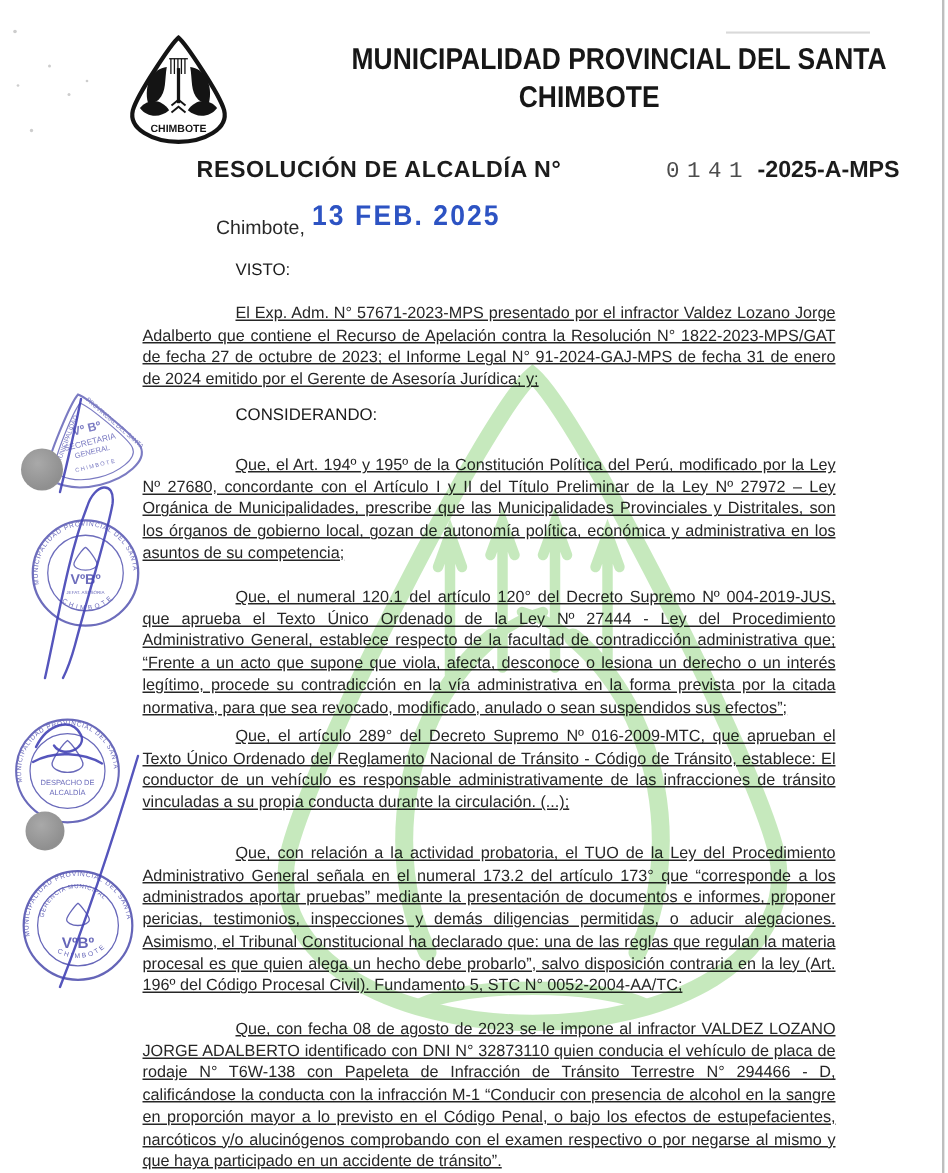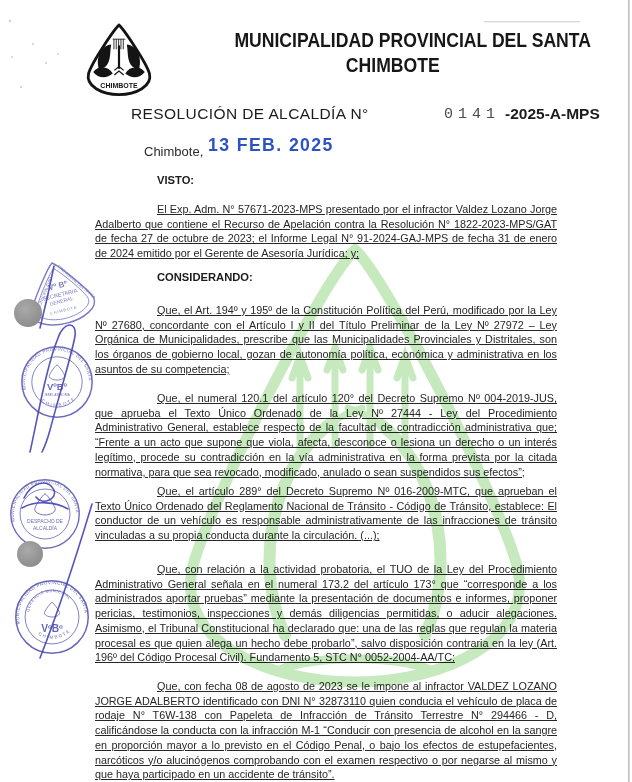--- a/index.html
+++ b/index.html
@@ -6,32 +6,32 @@
   .page{
     position:relative; width:632px; height:782px; background:#ffffff;
     overflow:hidden; font-family:"Liberation Sans", sans-serif; color:#262626;
   }
   
   .logo{position:absolute; left:76px; top:22px; width:86px; height:78px;}
   .org{position:absolute; left:190px; top:28px; width:360px; text-align:center;
        font-weight:bold; color:#171717; line-height:25px; font-size:20px;
        transform:scaleX(.88); transform-origin:370px 0;}
   .org .l1,.org .l2{white-space:nowrap;}
-  .res-label{position:absolute; left:131px; top:105px; font-weight:normal; font-size:15.5px;
+  .res-label{position:absolute; left:131px; top:105px; font-weight:bold; font-size:15.5px;
        letter-spacing:.4px; color:#1c1c1c; white-space:nowrap;}
   .res-number{position:absolute; left:444px; top:106px; font-family:"Liberation Mono", monospace;
        font-size:15px; letter-spacing:5px; color:#4c4c4c; white-space:nowrap;}
   .res-suffix{position:absolute; left:505px; top:105px; font-weight:bold; font-size:15.5px;
        color:#1c1c1c; white-space:nowrap;}
   .place{position:absolute; left:144px; top:144px; font-size:13px; color:#2a2a2a;}
   .date-stamp{position:absolute; left:208px; top:134px; font-weight:bold; font-size:19px;
        letter-spacing:1.5px; color:#2d53c3; transform:scaleX(.93); transform-origin:left top;
        white-space:nowrap;}
   
-  .heading{position:absolute; left:157px; font-weight:bold; font-size:11.2px; color:#1b1b1b;}
+  .heading{position:absolute; left:157px; font-weight:normal; font-size:11.2px; color:#1b1b1b;}
   .para{position:absolute; left:95px; width:462px; text-align:justify; text-indent:62px;
        font-size:10.8px; line-height:14.7px; color:#262626;text-decoration:underline;}
   
   .watermark{position:absolute; left:150px; top:240px; width:400px; height:460px;
        opacity:.5; mix-blend-mode:multiply; pointer-events:none; z-index:5;}
   
   .stamp{position:absolute; mix-blend-mode:multiply; opacity:.85; pointer-events:none; z-index:6;}
   .overlay{position:absolute; left:0; top:0; width:632px; height:782px; pointer-events:none; z-index:7;}
   .punch{position:absolute; border-radius:50%;
        background:radial-gradient(circle at 40% 35%, #a9a9a9, #8f8f8f 70%, #9c9c9c);

